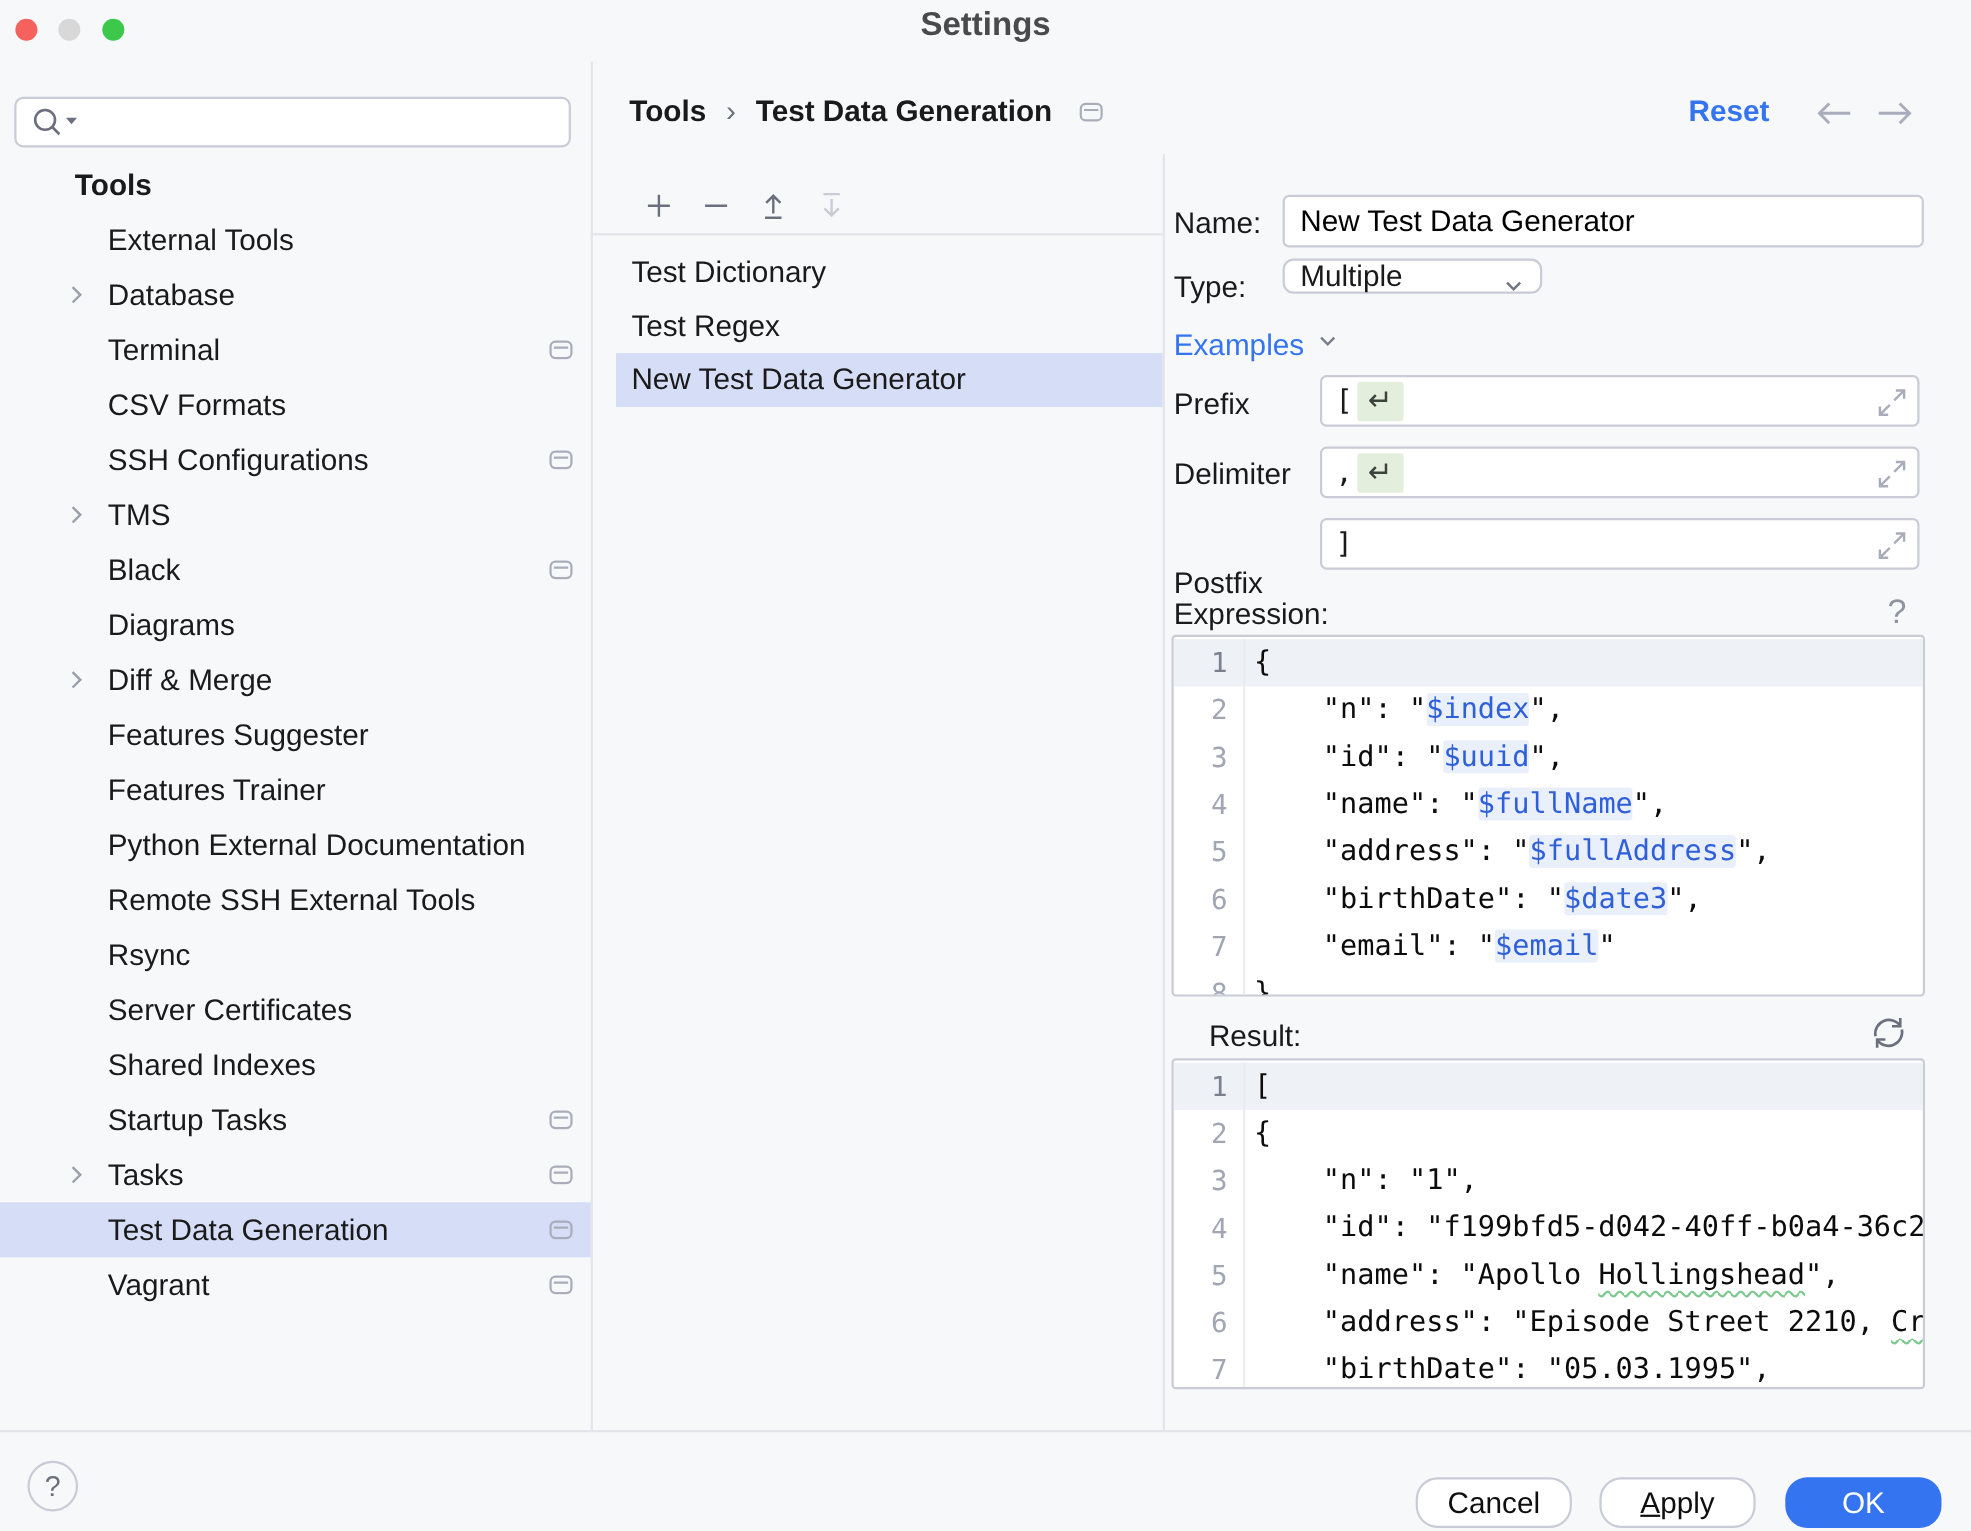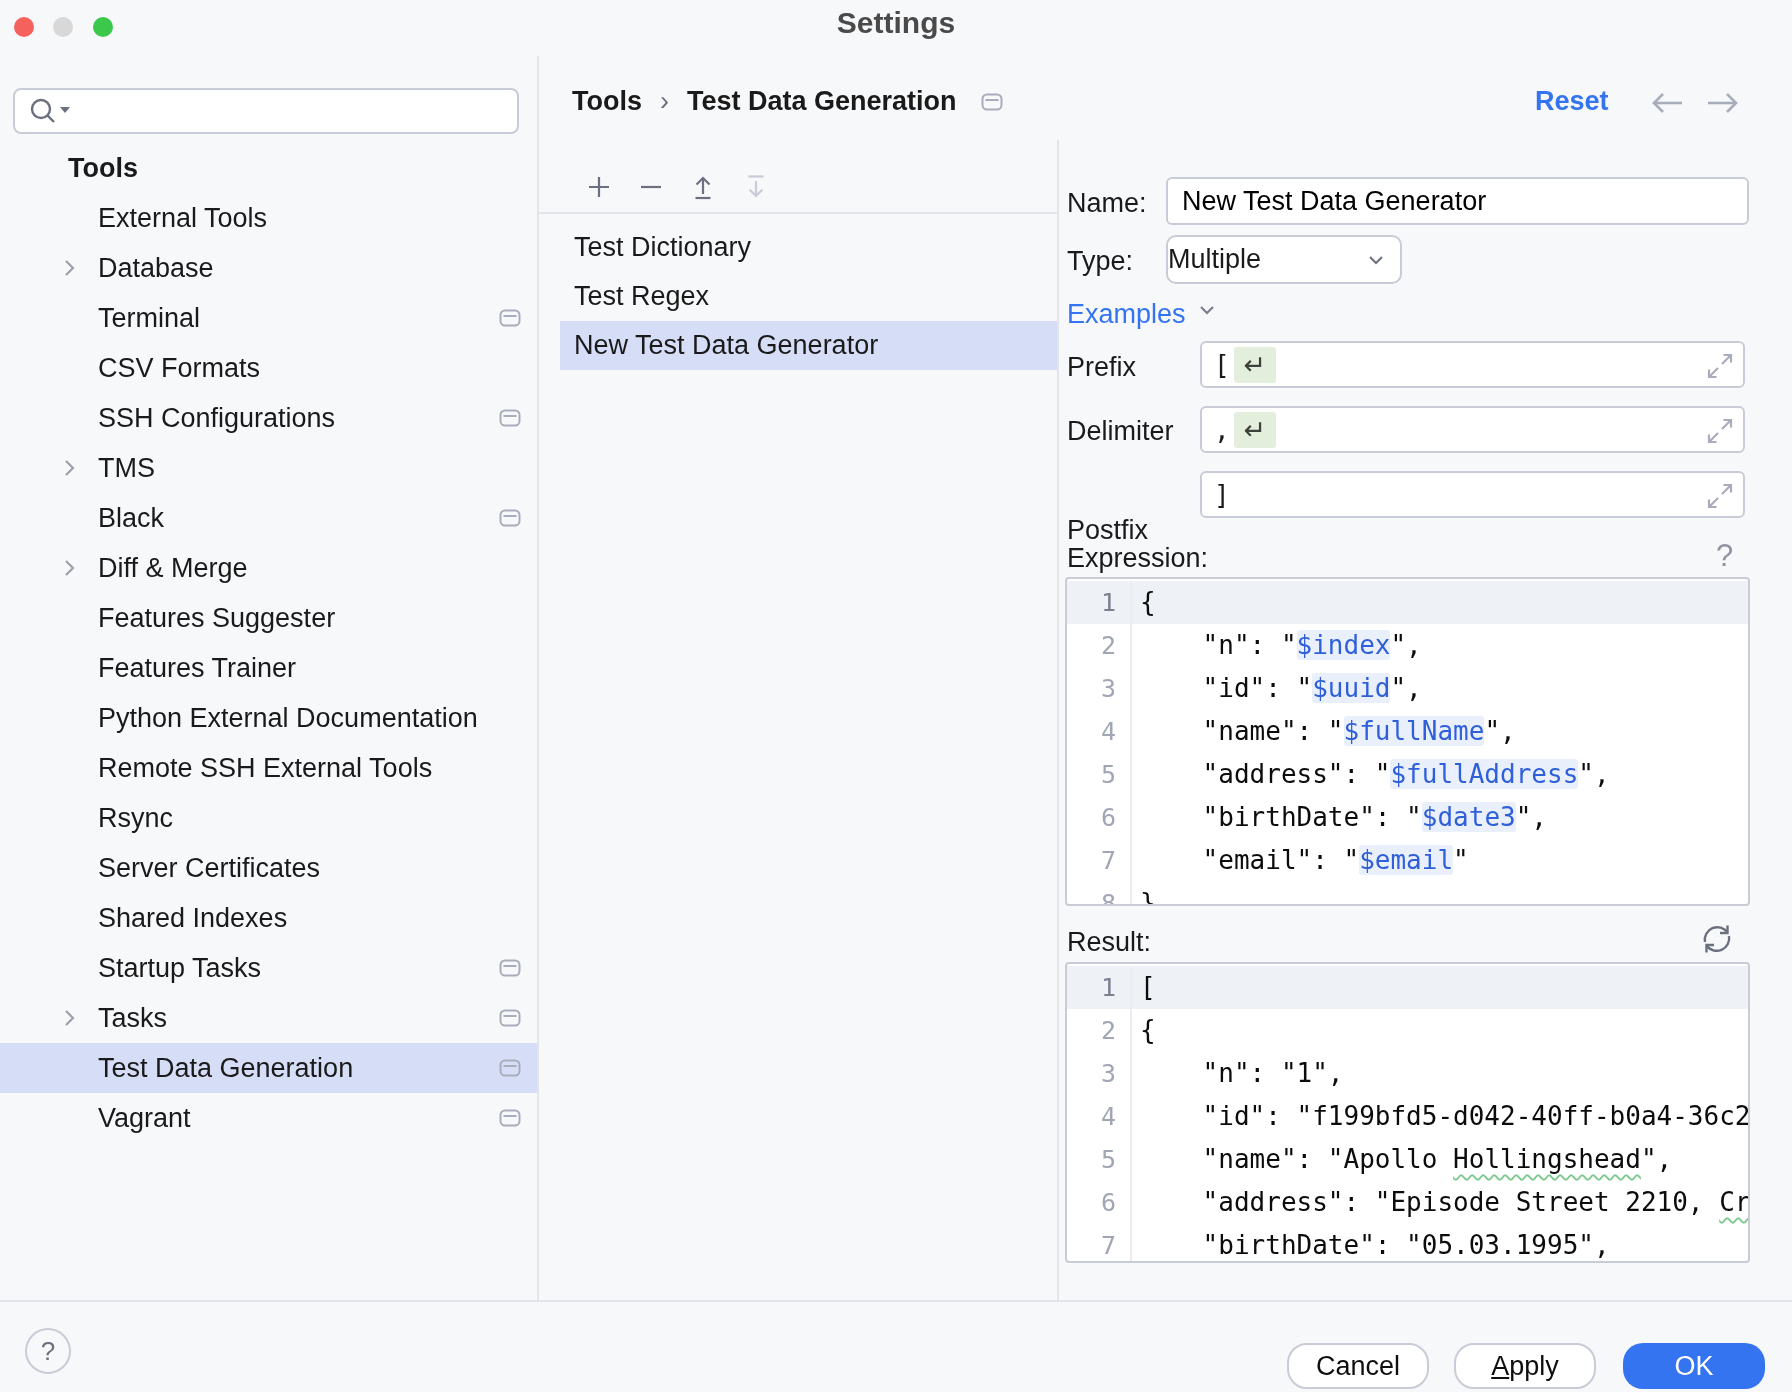--- a/index.html
+++ b/index.html
@@ -46,34 +46,34 @@
   .master-row{height:49px;display:flex;align-items:center;padding-left:14px;font-size:27px;
               box-sizing:border-box;white-space:nowrap;cursor:default;}
   .master-row.selected{background:#d6ddf6;}
 
   
   .flabel{position:absolute;left:1067px;font-size:27px;}
   .input{position:absolute;background:#fff;border:2px solid #c9ccd6;box-sizing:border-box;
          display:flex;align-items:center;font-size:27px;}
   #name-input{left:1166px;top:177px;width:583px;height:48px;border-radius:6px;padding-left:14px;
               font-family:"Liberation Sans",sans-serif;outline:none;display:block;line-height:44px;}
-  #type-select{left:1166px;top:235px;width:236px;height:49px;border-radius:10px;cursor:pointer;}
+  #type-select{left:1166px;top:235px;width:236px;height:32px;border-radius:10px;padding-left:14px;cursor:pointer;}
   #type-select .chev{position:absolute;right:14px;top:15px;}
   #examples-link{position:absolute;left:1067px;top:299px;font-size:27px;color:#3574F0;cursor:pointer;
                  display:flex;align-items:flex-start;}
   #examples-link .chev{margin-left:12px;margin-top:4px;}
   .fix-input{left:1200px;width:545px;height:47px;border-radius:6px;padding-left:12px;
              font-family:"DejaVu Sans Mono",monospace;font-size:26px;}
   #prefix-input{top:341px;} #delimiter-input{top:406px;} #postfix-input{top:471px;}
   .chip{display:inline-flex;align-items:center;justify-content:center;width:42px;height:36px;
         background:#e3eedd;border-radius:3px;margin-left:4px;color:#3c413c;font-size:27px;
         font-family:"DejaVu Sans",sans-serif;}
   .expand-ic{position:absolute;right:8px;top:8px;width:30px;height:30px;cursor:pointer;}
 
-  #expr-label{top:543px;} #result-label{top:927px;}
+  #expr-label{top:543px;} #result-label{top:927px;margin-left:32px;}
   #expr-help{position:absolute;left:1716px;top:538px;font-size:31px;color:#9094a1;cursor:pointer;}
   #result-refresh{position:absolute;left:1698px;top:921px;width:38px;height:36px;cursor:pointer;}
 
   
   .editor{position:absolute;left:1065px;width:685px;background:#fff;border:2px solid #c9ccd6;
           border-radius:4px;box-sizing:border-box;overflow:hidden;
           font-family:"DejaVu Sans Mono",monospace;font-size:26px;}
   #expr-editor{top:577px;height:329px;}
   #result-editor{top:962px;height:301px;}
   .ed-rows{padding-top:2px;}
@@ -152,20 +152,23 @@
         <span class="lbl">TMS</span>
       </div>
       <div class="side-row">
         <span class="lbl">Black</span>
         <span class="mon"><svg width="22" height="18" viewBox="0 0 22 18">
             <rect x="1.5" y="1.5" width="19" height="15" rx="4.5" fill="none" stroke="#a9adbb" stroke-width="2"></rect>
             <line x1="4.5" y1="7" x2="17.5" y2="7" stroke="#a9adbb" stroke-width="2"></line>
           </svg></span>
       </div>
       <div class="side-row">
+        <span class="lbl">Diagrams</span>
+      </div>
+      <div class="side-row">
         <span class="chev"><svg width="22" height="22" viewBox="0 0 22 22">
             <polyline points="8,4 15,11 8,18" fill="none" stroke="#9ba0ac" stroke-width="2.2"></polyline>
           </svg></span>
         <span class="lbl">Diff &amp; Merge</span>
       </div>
       <div class="side-row">
         <span class="lbl">Features Suggester</span>
       </div>
       <div class="side-row">
         <span class="lbl">Features Trainer</span>

